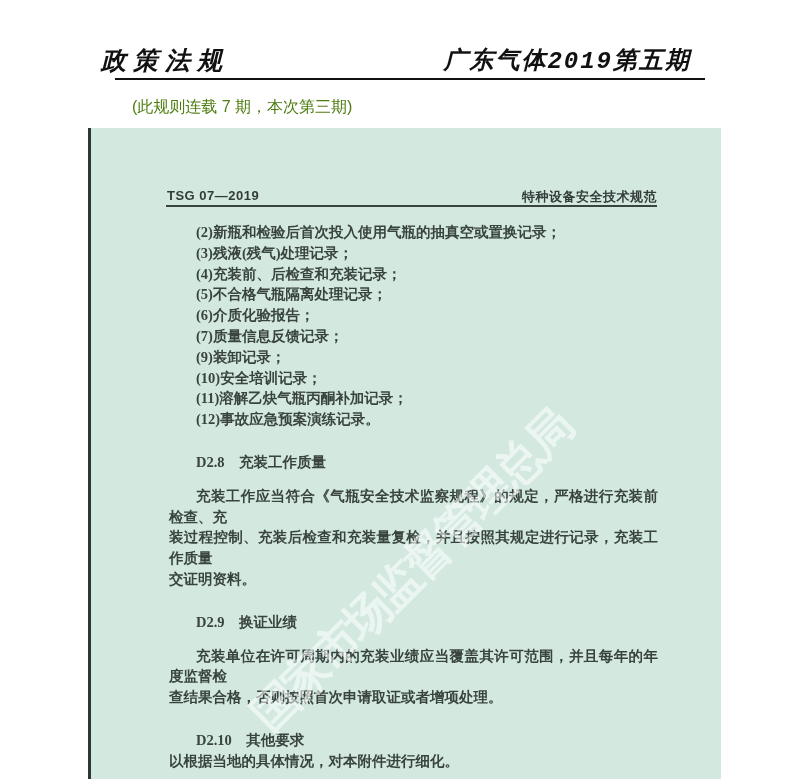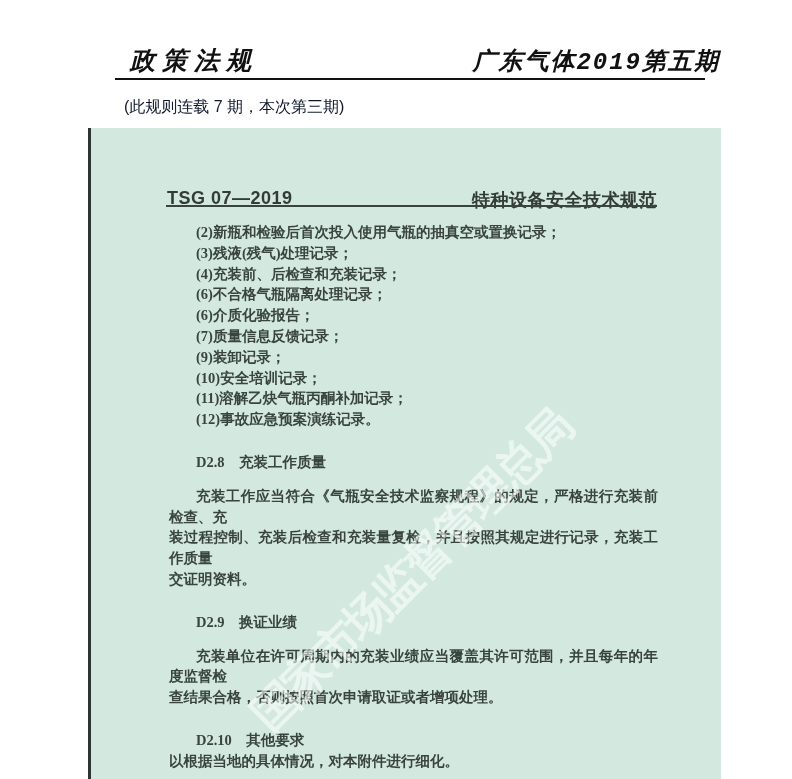--- a/index.html
+++ b/index.html
@@ -2,55 +2,55 @@
 <html lang="zh"><head>
 <meta charset="utf-8">
 <style>
   html,body{margin:0;padding:0;}
   body{
     width:792px;height:779px;position:relative;background:#ffffff;
     font-family:"Liberation Sans", sans-serif;overflow:hidden;
   }
   
   .masthead{
-    position:absolute;left:130px;top:44px;width:590px;
-    display:flex;justify-content:space-between;align-items:center;
+    position:absolute;left:101px;top:44px;width:590px;
+    display:flex;justify-content:space-between;align-items:flex-start;
   }
   .masthead-left{
     font-family:"DejaVu Serif", serif;font-style:italic;font-weight:bold;
     font-size:25px;letter-spacing:7px;color:#111111;
   }
   .masthead-right{
     font-family:Liberation Mono, monospace;font-style:italic;font-weight:bold;
     font-size:24px;letter-spacing:2px;color:#111111;
   }
   .masthead-rule{
     position:absolute;left:115px;top:78px;width:590px;height:2px;background:#111111;
   }
   .note{
-    position:absolute;left:124px;top:97px;font-size:16px;color:#0f172a;
+    position:absolute;left:132px;top:97px;font-size:16px;color:#4d7c0f;
     font-family:"Liberation Sans", sans-serif;
   }
   
   .page{
     position:absolute;left:88px;top:128px;width:630px;height:651px;
     background:#d3e9e0;border-left:3px solid #2c3734;overflow:hidden;
   }
   .watermark{
     position:absolute;left:321px;top:443px;
     transform:translate(-50%,-50%) rotate(-45deg);
     white-space:nowrap;z-index:3;pointer-events:none;
     font-family:"DejaVu Serif", serif;font-weight:bold;
     font-size:46px;letter-spacing:-3px;color:rgba(255,255,255,0.55);
   }
   .doc-header{
     position:absolute;left:76px;top:60px;width:490px;z-index:1;
     display:flex;justify-content:space-between;
     font-family:"Liberation Sans", sans-serif;font-weight:bold;
-    font-size:18px;color:#333c38;letter-spacing:0.5px;
+    font-size:13px;color:#333c38;letter-spacing:0.5px;
   }
   .doc-rule{
     position:absolute;left:75px;top:77px;width:491px;height:2px;background:#3a443f;z-index:1;
   }
   .doc-body{
     position:absolute;left:78px;top:94px;width:489px;z-index:1;
     font-family:"Liberation Serif", serif;font-weight:bold;
     font-size:14.5px;line-height:20.8px;color:#3a443f;
     text-align:justify;
   }
@@ -77,21 +77,21 @@
   <div class="doc-header">
     <span>TSG 07—2019</span>
     <span>特种设备安全技术规范</span>
   </div>
   <div class="doc-rule"></div>
 
   <div class="doc-body">
     <div class="line">(2)新瓶和检验后首次投入使用气瓶的抽真空或置换记录；</div>
     <div class="line">(3)残液(残气)处理记录；</div>
     <div class="line">(4)充装前、后检查和充装记录；</div>
-    <div class="line">(6)不合格气瓶隔离处理记录；</div>
+    <div class="line">(5)不合格气瓶隔离处理记录；</div>
     <div class="line">(6)介质化验报告；</div>
     <div class="line">(7)质量信息反馈记录；</div>
     <div class="line">(9)装卸记录；</div>
     <div class="line">(10)安全培训记录；</div>
     <div class="line">(11)溶解乙炔气瓶丙酮补加记录；</div>
     <div class="line">(12)事故应急预案演练记录。</div>
 
     <div class="heading">D2.8　充装工作质量</div>
     <div class="line para-first">充装工作应当符合《气瓶安全技术监察规程》的规定，严格进行充装前检查、充</div>
     <div class="cont">装过程控制、充装后检查和充装量复检，并且按照其规定进行记录，充装工作质量</div>

